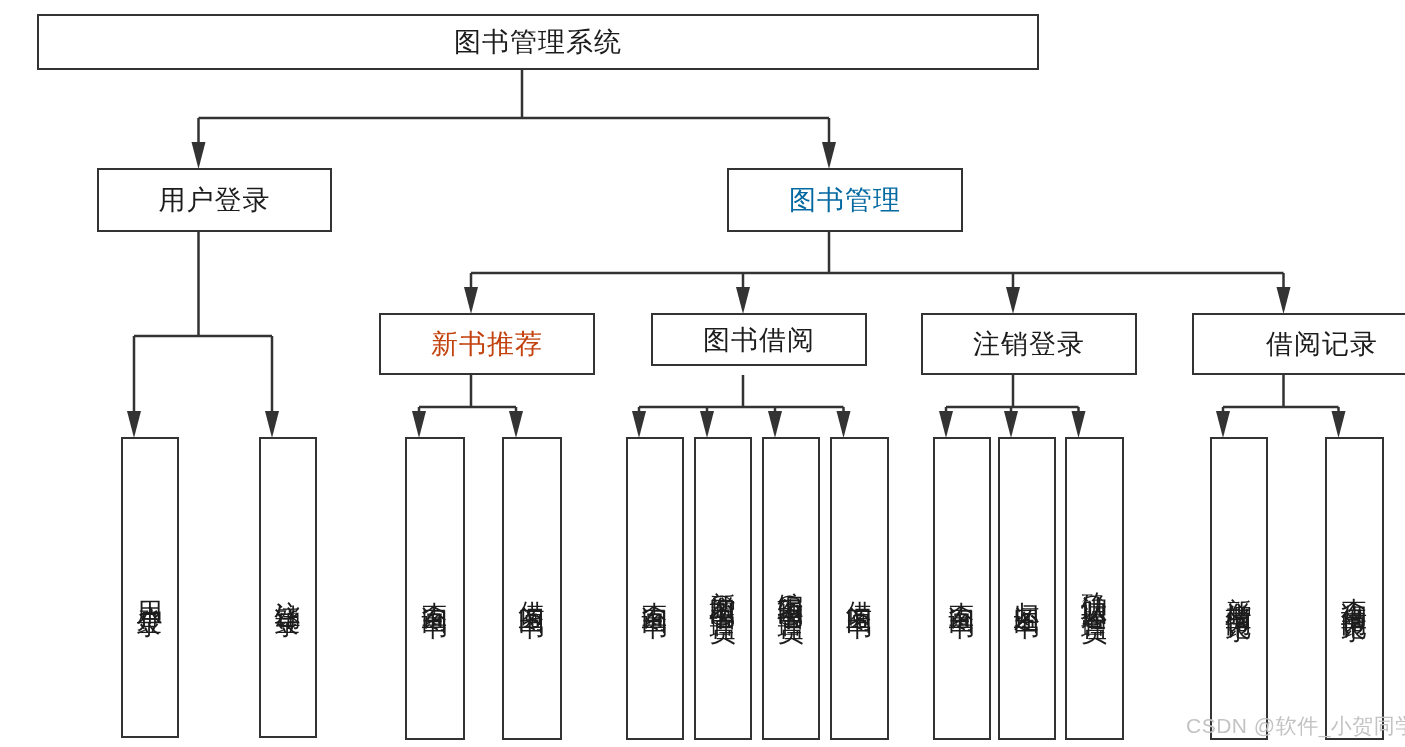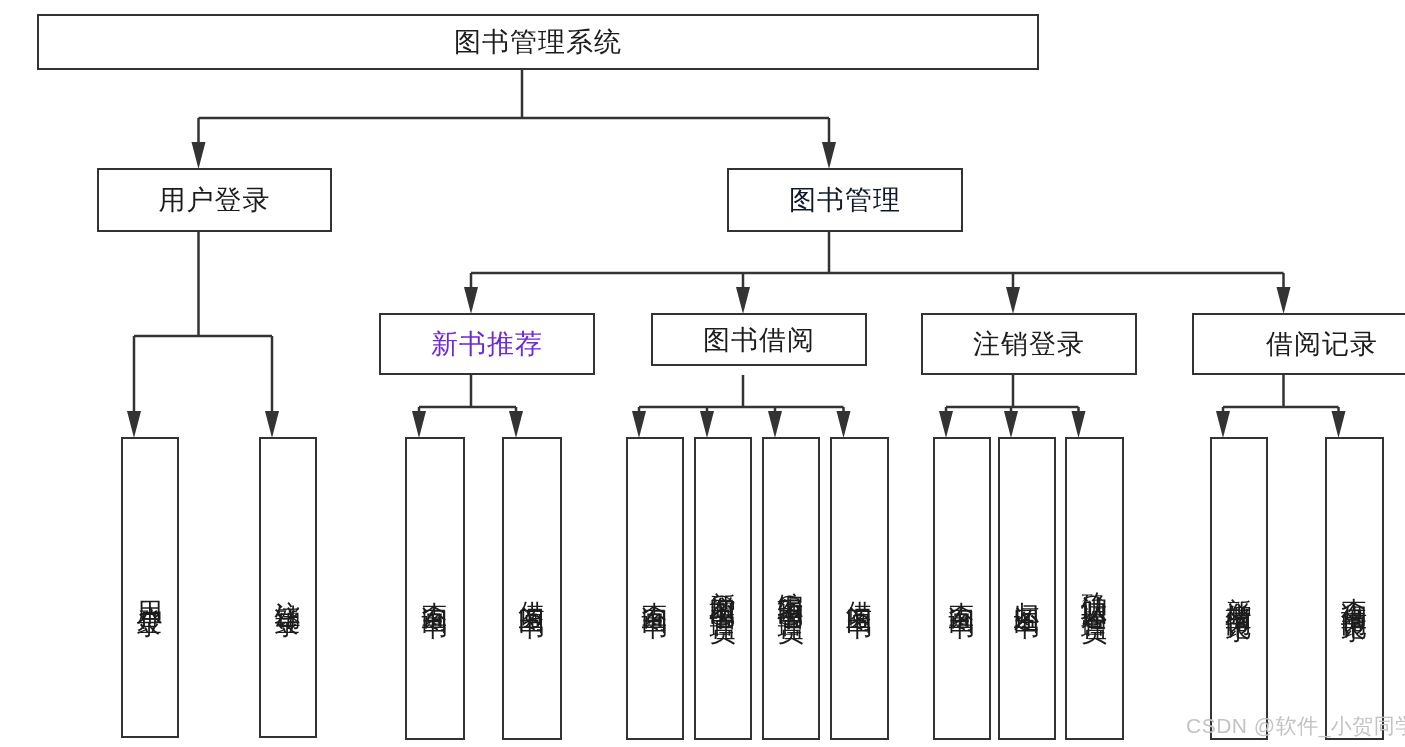--- a/index.html
+++ b/index.html
@@ -71,24 +71,24 @@
       <polygon points="1331.5,411 1345.5,411 1338.5,438" fill="#333333"></polygon>
     </svg>
   <div id="nodes">
       <div class="node h" style="left: 21px; top: 14px; width: 1002px; height: 56px; border-color: rgb(51, 51, 51); background: rgb(255, 255, 255);">
         <span class="label" style="color: rgb(28, 28, 28);">图书管理系统</span>
       </div>
       <div class="node h" style="left: 81px; top: 168px; width: 235px; height: 64px; border-color: rgb(51, 51, 51); background: rgb(255, 255, 255);">
         <span class="label" style="color: rgb(28, 28, 28);">用户登录</span>
       </div>
       <div class="node h" style="left: 711px; top: 168px; width: 236px; height: 64px; border-color: rgb(51, 51, 51); background: rgb(255, 255, 255);">
-        <span class="label" style="color: #0f172a;">图书管理</span>
+        <span class="label" style="color: #0369a1;">图书管理</span>
       </div>
       <div class="node h" style="left: 363px; top: 313px; width: 216px; height: 62px; border-color: rgb(51, 51, 51); background: rgb(255, 255, 255);">
-        <span class="label" style="color: #6d28d9;">新书推荐</span>
+        <span class="label" style="color: #c2410c;">新书推荐</span>
       </div>
       <div class="node h" style="left: 635px; top: 313px; width: 216px; height: 53px; border-color: rgb(51, 51, 51); background: rgb(255, 255, 255);">
         <span class="label" style="color: rgb(28, 28, 28);">图书借阅</span>
       </div>
       <div class="node h" style="left: 905px; top: 313px; width: 216px; height: 62px; border-color: rgb(51, 51, 51); background: rgb(255, 255, 255);">
         <span class="label" style="color: rgb(28, 28, 28);">注销登录</span>
       </div>
       <div class="node h" style="left: 1176px; top: 313px; width: 215px; height: 62px; border-color: rgb(51, 51, 51); background: rgb(255, 255, 255);">
         <span class="label" style="color: rgb(28, 28, 28); margin-left: 45px;">借阅记录</span>
       </div>

